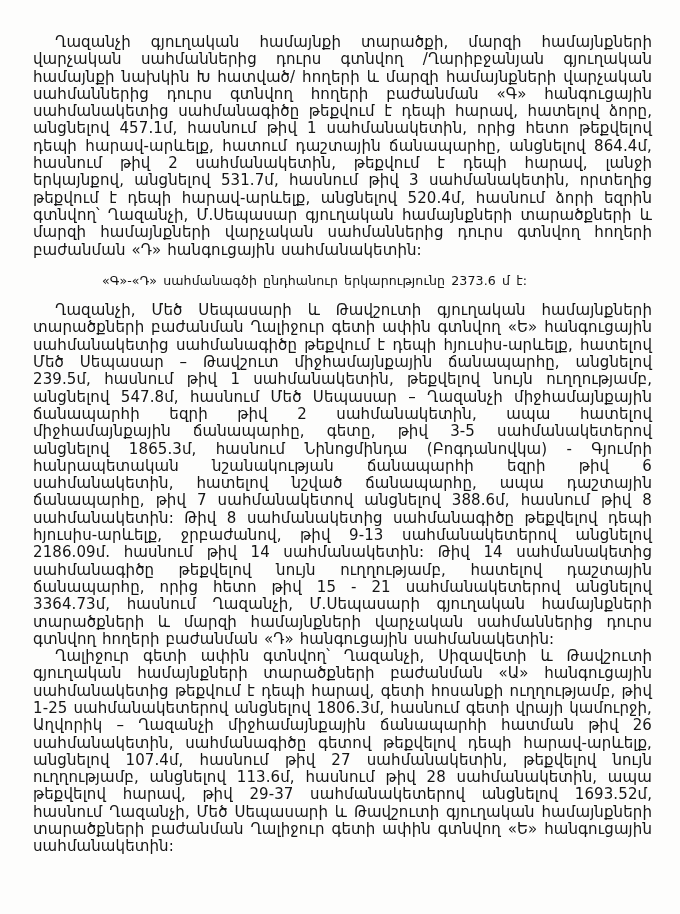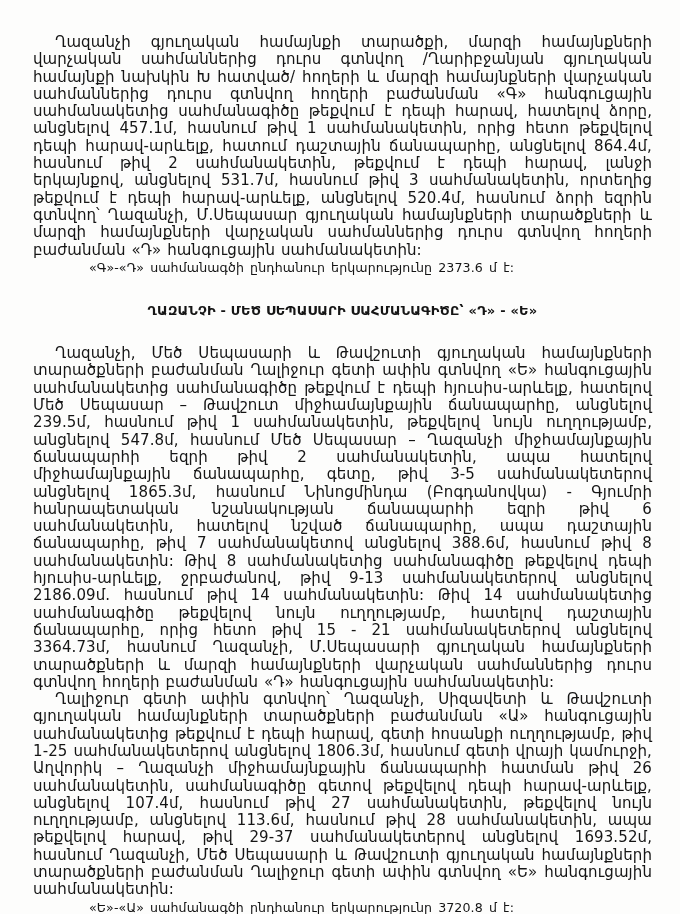--- a/index.html
+++ b/index.html
@@ -25,21 +25,21 @@
   p.body {
     margin: 0;
     font-size: 15px;
     line-height: 17.3px;
     text-align: justify;
     text-indent: 22px;
     letter-spacing: 0.1px;
     word-spacing: 1px;
   }
   p.length {
-    margin: 0;
+    margin: 13px;
     font-size: 12.6px;
     line-height: 17.3px;
     text-align: left;
     text-indent: 56px;
     letter-spacing: 0.1px;
     word-spacing: 2px;
   }
   h2.heading {
     margin: 27px 0 26px 0;
     font-size: 13px;
@@ -50,19 +50,17 @@
   }
 </style>
 </head>
 <body>
 
 <div class="page">
 
   <p class="body">Ղազանչի գյուղական համայնքի տարածքի, մարզի համայնքների վարչական սահմաններից դուրս գտնվող /Ղարիբջանյան գյուղական համայնքի նախկին Խ հատված/ հողերի և մարզի համայնքների վարչական սահմաններից դուրս գտնվող հողերի բաժանման «Գ» հանգուցային սահմանակետից սահմանագիծը թեքվում է դեպի հարավ, հատելով ձորը, անցնելով 457.1մ, հասնում թիվ 1 սահմանակետին, որից հետո թեքվելով դեպի հարավ-արևելք, հատում դաշտային ճանապարհը, անցնելով 864.4մ, հասնում թիվ 2 սահմանակետին, թեքվում է դեպի հարավ, լանջի երկայնքով, անցնելով 531.7մ, հասնում թիվ 3 սահմանակետին, որտեղից թեքվում է դեպի հարավ-արևելք, անցնելով 520.4մ, հասնում ձորի եզրին գտնվող՝ Ղազանչի, Մ.Սեպասար գյուղական համայնքների տարածքների և մարզի համայնքների վարչական սահմաններից դուրս գտնվող հողերի բաժանման «Դ» հանգուցային սահմանակետին:</p>
   <p class="length">«Գ»-«Դ» սահմանագծի ընդհանուր երկարությունը 2373.6 մ է:</p>
 
-  <h2 class="heading">ՂԱԶԱՆՉԻ - ՄԵԾ ՍԵՊԱՍԱՐԻ ՍԱՀՄԱՆԱԳԻԾԸ՝ «Դ» - «Ե»</h2>
   <p class="body">Ղազանչի, Մեծ Սեպասարի և Թավշուտի գյուղական համայնքների տարածքների բաժանման Ղալիջուր գետի ափին գտնվող «Ե» հանգուցային սահմանակետից սահմանագիծը թեքվում է դեպի հյուսիս-արևելք, հատելով Մեծ Սեպասար – Թավշուտ միջհամայնքային ճանապարհը, անցնելով 239.5մ, հասնում թիվ 1 սահմանակետին, թեքվելով նույն ուղղությամբ, անցնելով 547.8մ, հասնում Մեծ Սեպասար – Ղազանչի միջհամայնքային ճանապարհի եզրի թիվ 2 սահմանակետին, ապա հատելով միջհամայնքային ճանապարհը, գետը, թիվ 3-5 սահմանակետերով անցնելով 1865.3մ, հասնում Նինոցմինդա (Բոգդանովկա) - Գյումրի հանրապետական նշանակության ճանապարհի եզրի թիվ 6 սահմանակետին, հատելով նշված ճանապարհը, ապա դաշտային ճանապարհը, թիվ 7 սահմանակետով անցնելով 388.6մ, հասնում թիվ 8 սահմանակետին: Թիվ 8 սահմանակետից սահմանագիծը թեքվելով դեպի հյուսիս-արևելք, ջրբաժանով, թիվ 9-13 սահմանակետերով անցնելով 2186.09մ. հասնում թիվ 14 սահմանակետին: Թիվ 14 սահմանակետից սահմանագիծը թեքվելով նույն ուղղությամբ, հատելով դաշտային ճանապարհը, որից հետո թիվ 15 - 21 սահմանակետերով անցնելով 3364.73մ, հասնում Ղազանչի, Մ.Սեպասարի գյուղական համայնքների տարածքների և մարզի համայնքների վարչական սահմաններից դուրս գտնվող հողերի բաժանման «Դ» հանգուցային սահմանակետին:</p>
 
   <p class="body">Ղալիջուր գետի ափին գտնվող՝ Ղազանչի, Սիզավետի և Թավշուտի գյուղական համայնքների տարածքների բաժանման «Ա» հանգուցային սահմանակետից թեքվում է դեպի հարավ, գետի հոսանքի ուղղությամբ, թիվ 1-25 սահմանակետերով անցնելով 1806.3մ, հասնում գետի վրայի կամուրջի, Աղվորիկ – Ղազանչի միջհամայնքային ճանապարհի հատման թիվ 26 սահմանակետին, սահմանագիծը գետով թեքվելով դեպի հարավ-արևելք, անցնելով 107.4մ, հասնում թիվ 27 սահմանակետին, թեքվելով նույն ուղղությամբ, անցնելով 113.6մ, հասնում թիվ 28 սահմանակետին, ապա թեքվելով հարավ, թիվ 29-37 սահմանակետերով անցնելով 1693.52մ, հասնում Ղազանչի, Մեծ Սեպասարի և Թավշուտի գյուղական համայնքների տարածքների բաժանման Ղալիջուր գետի ափին գտնվող «Ե» հանգուցային սահմանակետին:</p>
-  <p class="length">«Ե»-«Ա» սահմանագծի ընդհանուր երկարությունը 3720.8 մ է:</p>
 
 </div>
 
 </body></html>

